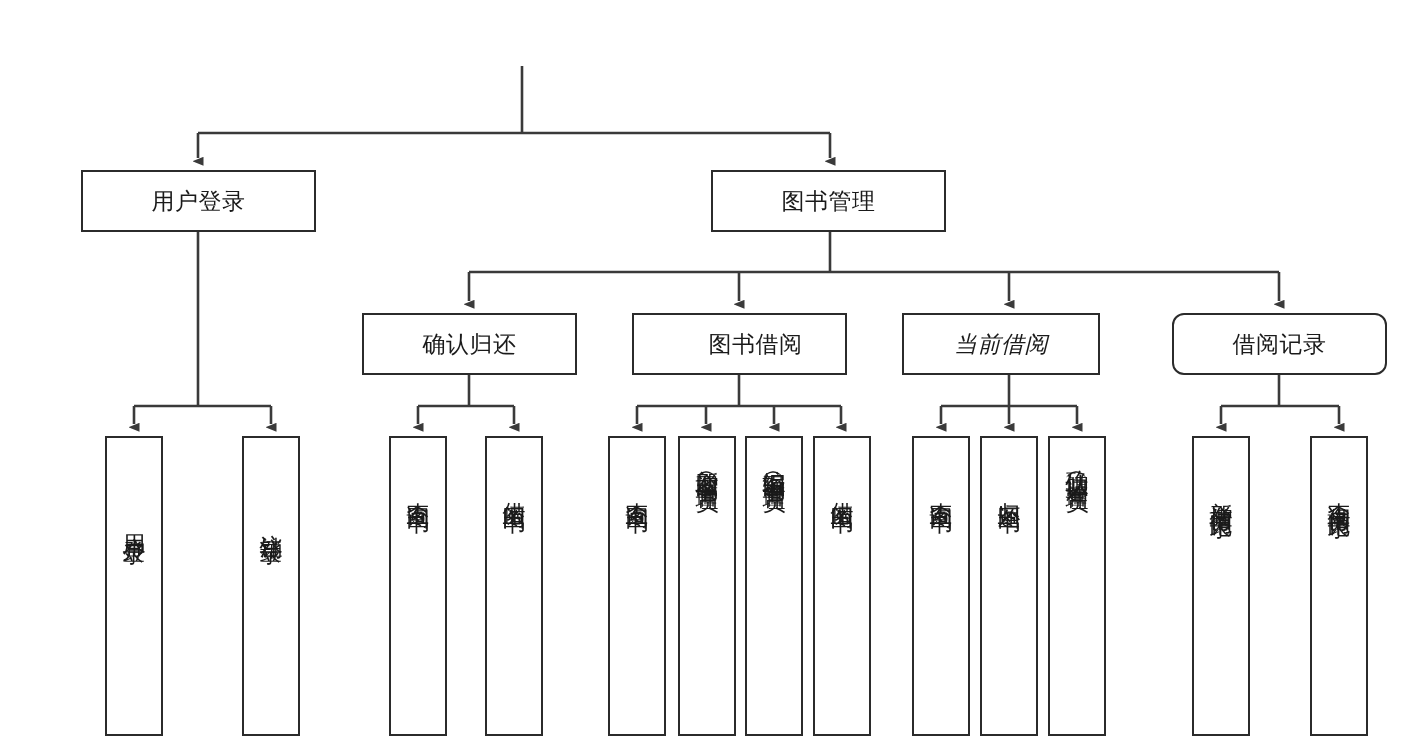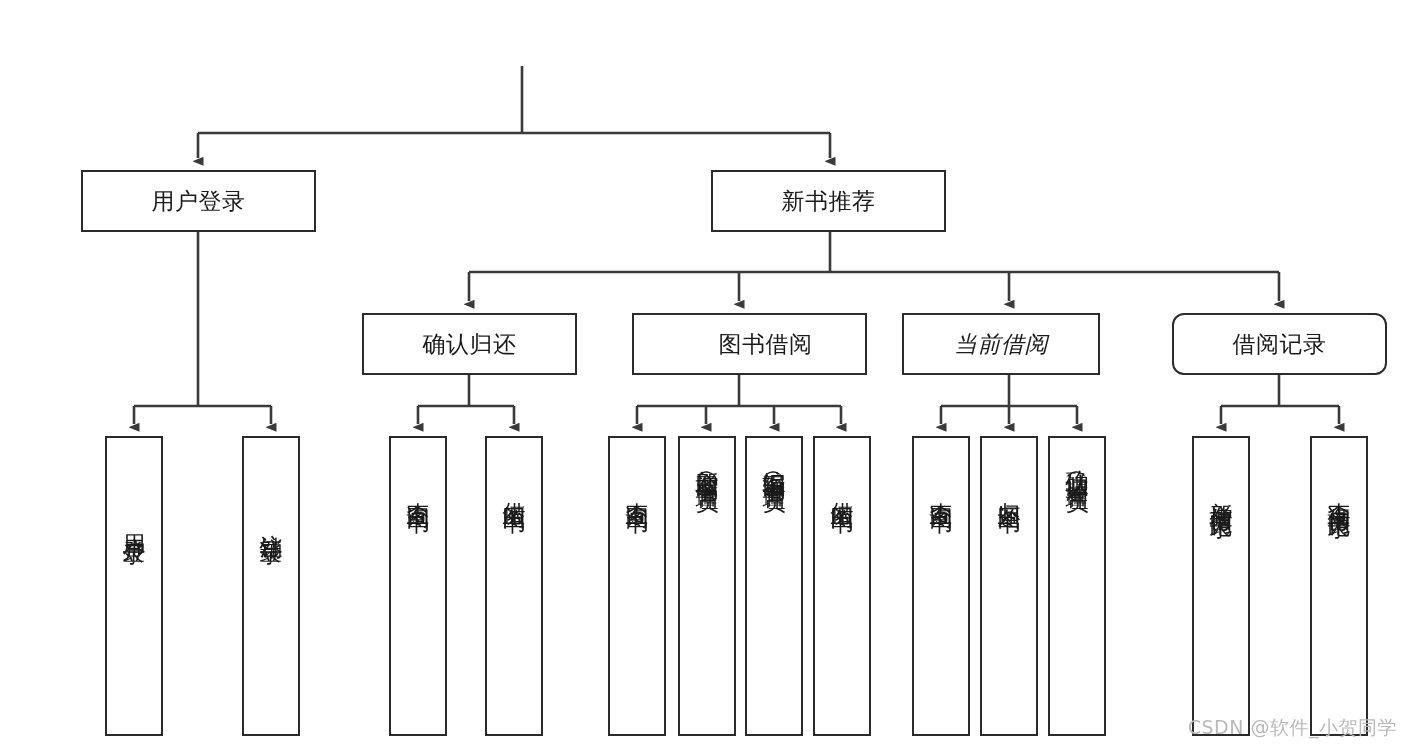--- a/index.html
+++ b/index.html
@@ -136,28 +136,28 @@
       <path d="M1339,406 L1339,424" marker-end="url(#arrow)"></path>
     </g>
   </svg>
 
 
   <div class="node horizontal" style="left:81px; top:170px; width:235px; height:62px;">
     <span class="label">用户登录</span>
   </div>
 
   <div class="node horizontal" style="left:711px; top:170px; width:235px; height:62px;">
-    <span class="label">新书推荐</span>
+    <span class="label">图书管理</span>
   </div>
 
   <div class="node horizontal" style="left:362px; top:313px; width:215px; height:62px;">
     <span class="label">确认归还</span>
   </div>
 
-  <div class="node horizontal" style="left:632px; top:313px; width:235px; height:62px;padding-left:32px;">
+  <div class="node horizontal" style="left:632px; top:313px; width:215px; height:62px;padding-left:32px;">
     <span class="label">图书借阅</span>
   </div>
 
   <div class="node horizontal" style="left:902px; top:313px; width:198px; height:62px;font-style:italic;">
     <span class="label">当前借阅</span>
   </div>
 
   <div class="node horizontal" style="left:1172px; top:313px; width:215px; height:62px;border-radius:12px;">
     <span class="label">借阅记录</span>
   </div>
@@ -207,15 +207,14 @@
   </div>
 
   <div class="node vertical pad-small" style="left:1192px; top:436px; width:58px; height:300px;">
     <span class="label">新增借阅记录</span>
   </div>
 
   <div class="node vertical pad-small" style="left:1310px; top:436px; width:58px; height:300px;">
     <span class="label">查询借阅记录</span>
   </div>
 
-  <div class="watermark">CSDN @软件_小贺同学</div>
 
 </div>
 
 </body></html>

